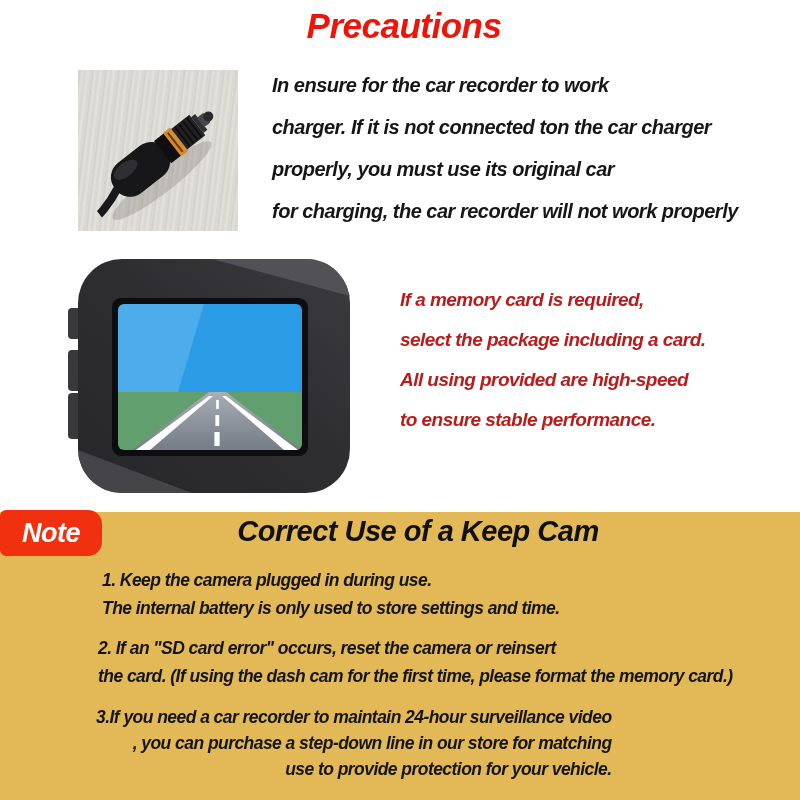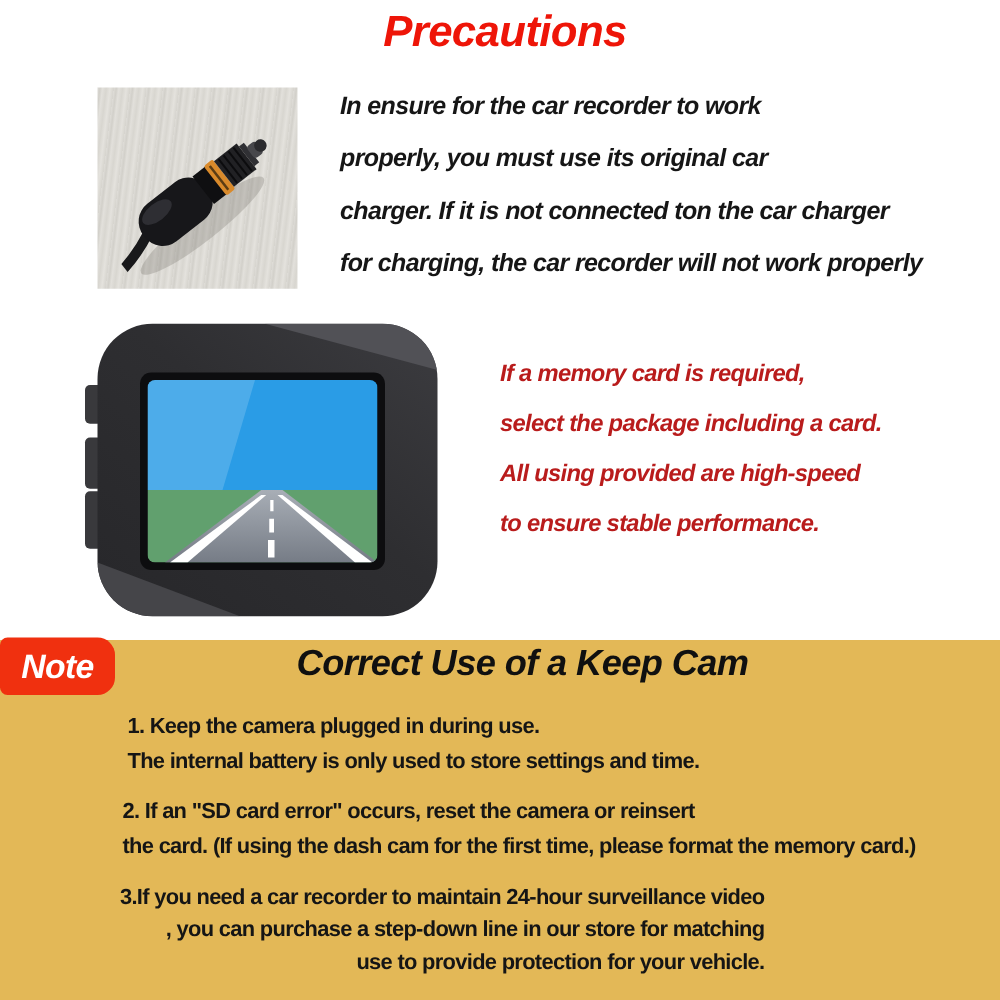--- a/index.html
+++ b/index.html
@@ -46,36 +46,36 @@
 
   
   .dashcam{position:absolute;left:62px;top:254px;width:292px;height:244px;}
 
   
   .note-section{
     position:absolute;left:0;top:512px;width:800px;height:288px;
     background:#e3b857;
   }
   .note-badge{
-    position:absolute;left:0;top:510px;width:92px;height:46px;
+    position:absolute;left:0;top:510px;width:102px;height:46px;
     background:#f0300f;border-radius:6px 14px 14px 6px;
     display:flex;align-items:center;justify-content:center;
   }
   .note-badge span{
     color:#ffffff;font-size:27px;font-weight:bold;font-style:italic;letter-spacing:-0.5px;
   }
   .note-heading{
     position:absolute;left:36px;top:515px;width:764px;margin:0;
     text-align:center;
     font-size:29px;font-weight:bold;font-style:italic;letter-spacing:-0.5px;
     color:#101010;
   }
   .note-point{
     position:absolute;
-    font-size:17.5px;font-weight:bold;letter-spacing:-0.55px;
+    font-size:17.5px;font-weight:bold;font-style:italic;letter-spacing:-0.55px;
     line-height:28px;color:#151515;white-space:nowrap;
   }
   .point-1{left:102px;top:566px;}
   .point-2{left:98px;top:634px;}
   .point-3{left:96px;top:704px;line-height:26px;text-align:right;}
 </style>
 </head>
 <body>
 
 <div class="page">
@@ -104,22 +104,22 @@
       <line x1="128" y1="68" x2="128" y2="92" stroke="#0c0c0e" stroke-width="1.6"></line>
 
       <rect x="132" y="70" width="5" height="20" fill="#303034"></rect>
       <rect x="136" y="74" width="9" height="12" rx="3" fill="#47474b"></rect>
       <circle cx="146" cy="80" r="5" fill="#2a2a2d"></circle>
     </svg>
   </div>
 
   <div class="para charger-text">
     <div>In ensure for the car recorder to work</div>
+    <div>charger. If it is not connected ton the car charger</div>
     <div>properly, you must use its original car</div>
-    <div>charger. If it is not connected ton the car charger</div>
     <div>for charging, the car recorder will not work properly</div>
   </div>
 
   <svg class="dashcam" viewBox="0 0 292 244" aria-hidden="true">
     <defs>
       <linearGradient id="bodyGrad" x1="0" y1="1" x2="1" y2="0">
         <stop offset="0" stop-color="#27272a"></stop>
         <stop offset="0.55" stop-color="#2e2e31"></stop>
         <stop offset="1" stop-color="#3c3c40"></stop>
       </linearGradient>

